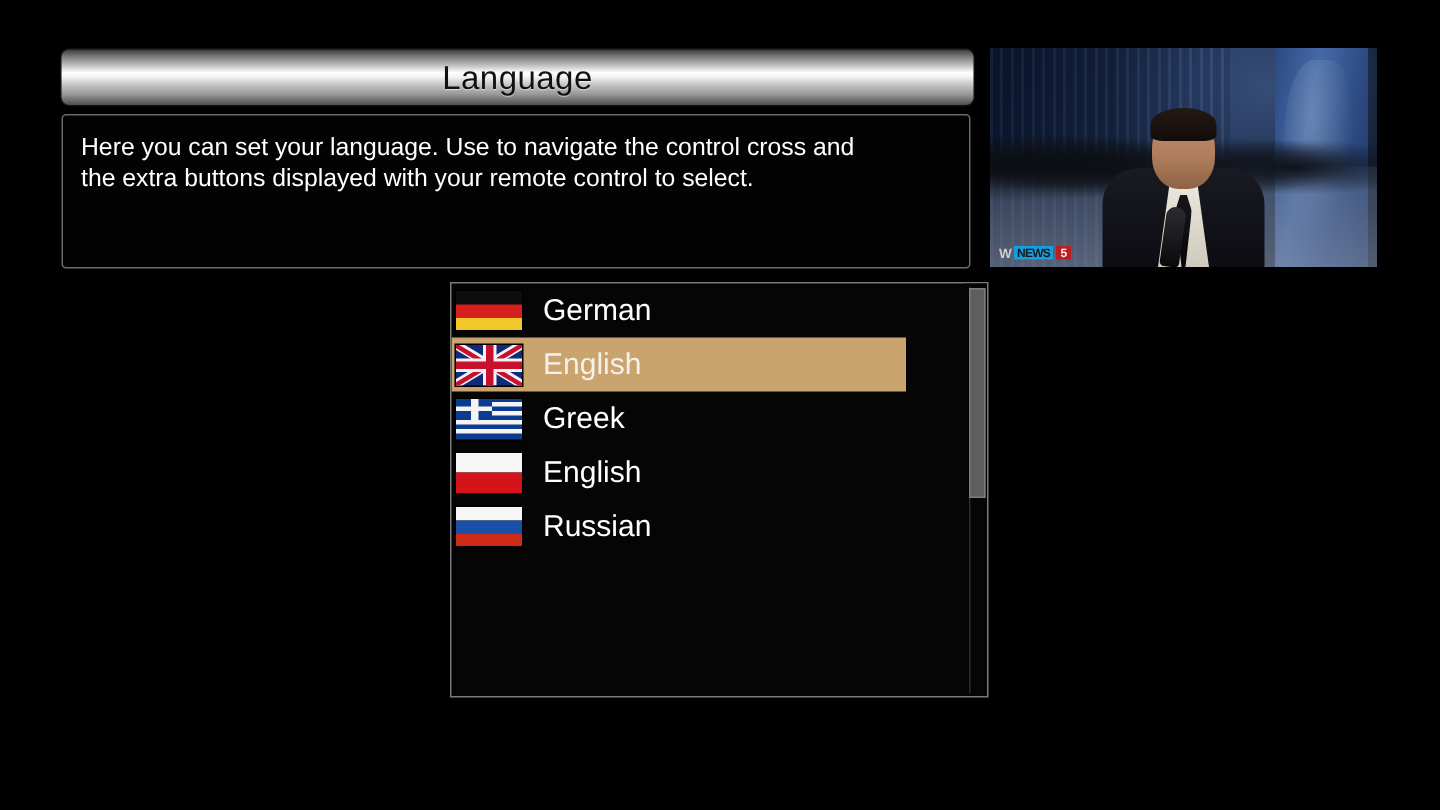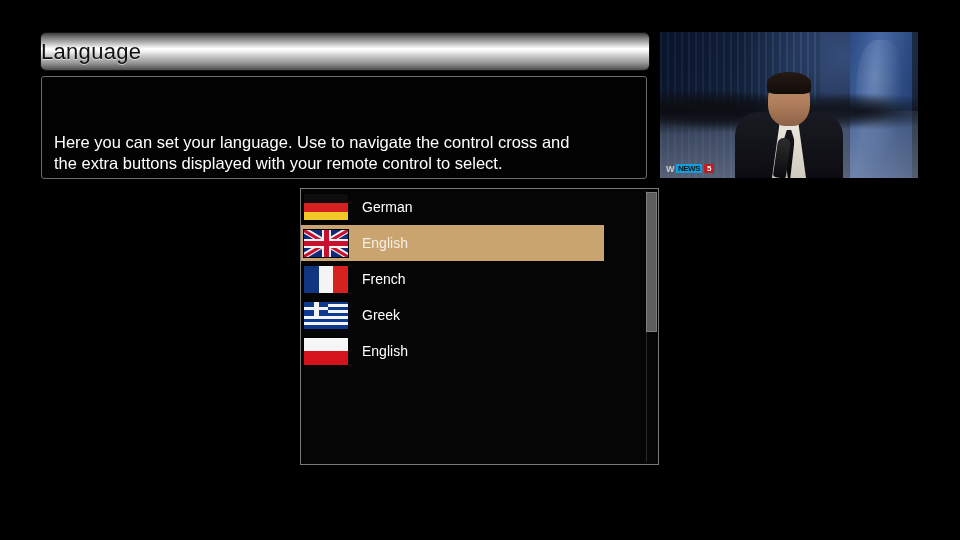--- a/index.html
+++ b/index.html
@@ -33,21 +33,21 @@
        #6e6e6e 10%,
        #bdbdbd 28%,
        #ffffff 42%,
        #f2f2f2 50%,
        #c9c9c9 62%,
        #9a9a9a 80%,
        #4e4e4e 100%);
     box-shadow: 0 0 0 1px #111;
     display: flex;
     align-items: center;
-    justify-content: flex-start;
+    justify-content: center;
   }
   .titlebar-text {
     font-size: 22px;
     color: #111;
     letter-spacing: 0.3px;
     line-height: 1;
     text-shadow: 0 1px 0 rgba(255,255,255,0.55);
   }
 
   
@@ -61,21 +61,20 @@
     border: 1px solid #6b6b6b;
     border-radius: 3px;
     box-sizing: border-box;
     padding: 11px 12px 0 12px;
   }
   .desc-text {
     color: #ffffff;
     font-size: 16.5px;
     line-height: 21px;
     white-space: pre-line;
-    margin-top: 44px;
   }
 
   
   .video {
     position: absolute;
     left: 660px;
     top: 32px;
     width: 258px;
     height: 146px;
     overflow: hidden;
@@ -220,21 +219,21 @@
     align-items: center;
     padding-left: 3px;
     box-sizing: border-box;
   }
   .lang-row.selected {
     background: #c9a46e;
     width: 303px;
   }
   .lang-label {
     color: #ffffff;
-    font-size: 14px;
+    font-size: 20px;
     margin-left: 14px;
     line-height: 1;
   }
   .lang-row.selected .lang-label {
     color: #f6f1e8;
   }
 
   
   .flag {
     width: 44px;
@@ -427,28 +426,20 @@
           <div class="d1r"></div>
             <div class="d2r"></div>
           <div class="hw"></div>
             <div class="vw"></div>
           <div class="hr"></div>
             <div class="vr"></div>
         </div>
         <div class="lang-label">English</div>
       </div>
 
-      <div class="lang-row">
-        <div class="flag fl-fr">
-          <div class="vst v1"></div>
-            <div class="vst v2"></div>
-            <div class="vst v3"></div>
-        </div>
-        <div class="lang-label">French</div>
-      </div>
 
       <div class="lang-row">
         <div class="flag fl-gr">
           <div class="gs g1"></div>
             <div class="gs g2"></div>
             <div class="gs g3"></div>
             <div class="gs g4"></div>
           <div class="canton">
               <div class="cx-h"></div>
               <div class="cx-v"></div>
@@ -459,20 +450,28 @@
 
 
       <div class="lang-row">
         <div class="flag fl-pl">
           <div class="st s1"></div>
             <div class="st s2"></div>
         </div>
         <div class="lang-label">English</div>
       </div>
 
+      <div class="lang-row">
+        <div class="flag fl-ru">
+          <div class="st s1"></div>
+            <div class="st s2"></div>
+            <div class="st s3"></div>
+        </div>
+        <div class="lang-label">Russian</div>
+      </div>
 
     </div>
 
     <div class="scrollbar">
       <div class="scroll-track"></div>
       <div class="scroll-thumb"></div>
     </div>
   </div>
 
 

